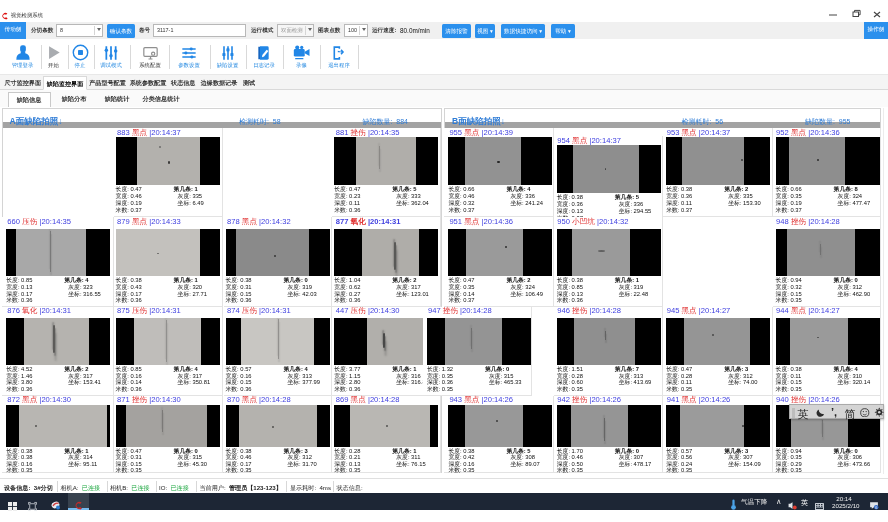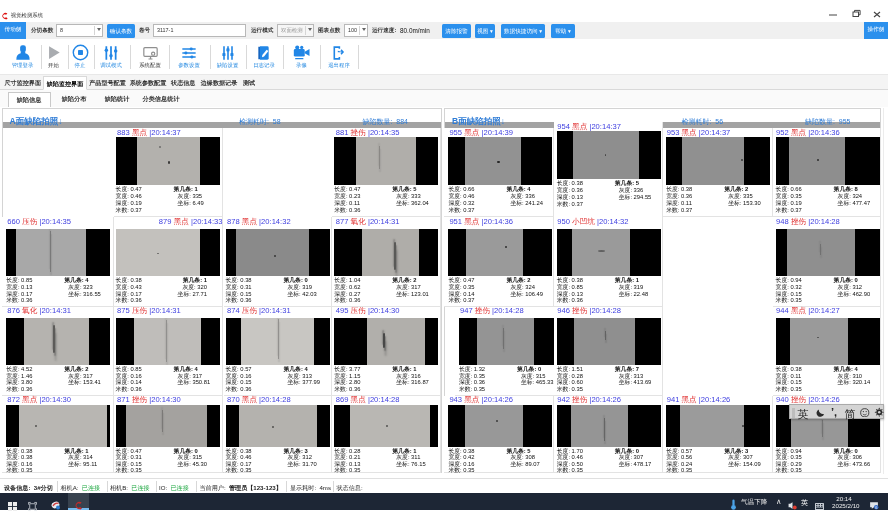--- a/index.html
+++ b/index.html
@@ -252,21 +252,21 @@
       <div class="chead" style="padding-left:5.0px;"><span class="cn">660</span> <span class="ct">压伤</span> <span class="cm">|20:14:35</span></div>
       <div class="cimg" style="left:4.0px;top:11.5px;height:47.5px;">
         <div style="position:absolute;left:9%;top:0;width:68%;height:100%;background:#a8a8a8;"></div>
         <div style="position:absolute;left:42%;top:5%;width:1px;height:85%;background:rgba(50,50,50,0.40);box-shadow:0.5px 3px 1.2px rgba(60,60,60,0.23), -0.5px -3px 1.2px rgba(60,60,60,0.20);"></div>
       </div>
       <div class="cinfo" style="left:4.0px;top:60.2px;line-height:6.60px;">
         <div class="ci-l">长度: 0.85<br>宽度: 0.13<br>深度: 0.17<br>米数: 0.36</div>
         <div class="ci-r"><b>第几条: 4</b><div style="padding-left:4px;">灰度: 323<br>坐标: 316.55</div></div>
       </div>
     </div>
-    <div class="cell" style="left:113.6px;top:217.3px;width:109.9px;height:89.3px;text-align:right;">
+    <div class="cell" style="left:113.6px;top:217.3px;width:109.9px;height:89.3px;">
       <div class="chead" style="padding-left:3.5px;"><span class="cn">879</span> <span class="ct">黑点</span> <span class="cm">|20:14:33</span></div>
       <div class="cimg" style="left:2.0px;top:11.5px;height:47.5px;">
         <div style="position:absolute;left:0%;top:0;width:81%;height:100%;background:#c3c1bd;"></div>
         <div style="position:absolute;left:40%;top:50%;width:1.6px;height:1.6px;background:rgba(20,20,20,0.5);border-radius:50%;"></div>
       </div>
       <div class="cinfo" style="left:2.0px;top:60.2px;line-height:6.60px;">
         <div class="ci-l">长度: 0.38<br>宽度: 0.43<br>深度: 0.17<br>米数: 0.36</div>
         <div class="ci-r"><b>第几条: 1</b><div style="padding-left:4px;">灰度: 320<br>坐标: 27.71</div></div>
       </div>
     </div>
@@ -275,21 +275,21 @@
       <div class="cimg" style="left:2.0px;top:11.5px;height:47.5px;">
         <div style="position:absolute;left:10%;top:0;width:70%;height:100%;background:#8a8a8a;"></div>
         <div style="position:absolute;left:47%;top:55%;width:2.0px;height:2.0px;background:rgba(20,20,20,0.7);border-radius:50%;"></div>
       </div>
       <div class="cinfo" style="left:2.0px;top:60.2px;line-height:6.60px;">
         <div class="ci-l">长度: 0.38<br>宽度: 0.31<br>深度: 0.15<br>米数: 0.36</div>
         <div class="ci-r"><b>第几条: 0</b><div style="padding-left:4px;">灰度: 319<br>坐标: 42.03</div></div>
       </div>
     </div>
     <div class="cell" style="left:332.3px;top:217.3px;width:109.0px;height:89.3px;">
-      <div class="chead" style="padding-left:3.5px;"><span class="cn">877</span> <span class="ct">氧化</span> <span class="cm">|20:14:31</span></div>
+      <div class="chead" style="padding-left:3.5px;font-weight:bold;"><span class="cn">877</span> <span class="ct">氧化</span> <span class="cm">|20:14:31</span></div>
       <div class="cimg" style="left:2.0px;top:11.5px;height:47.5px;">
         <div style="position:absolute;left:27%;top:0;width:54%;height:100%;background:#afada9;"></div>
         <div style="position:absolute;left:57%;top:28%;width:2.3px;height:58%;background:rgba(40,40,40,0.63);border-radius:1px;box-shadow:1px 3px 1.5px rgba(55,55,55,0.35), -0.8px -3px 1.5px rgba(55,55,55,0.32), 1.6px 8px 2px rgba(60,60,60,0.21);"></div>
       </div>
       <div class="cinfo" style="left:2.0px;top:60.2px;line-height:6.60px;">
         <div class="ci-l">长度: 1.04<br>宽度: 0.62<br>深度: 0.27<br>米数: 0.36</div>
         <div class="ci-r"><b>第几条: 2</b><div style="padding-left:4px;">灰度: 317<br>坐标: 123.01</div></div>
       </div>
     </div>
     <div class="cell" style="left:2.3px;top:306.6px;width:111.3px;height:89.3px;">
@@ -319,21 +319,21 @@
       <div class="cimg" style="left:2.0px;top:11.0px;height:47.5px;">
         <div style="position:absolute;left:15%;top:0;width:70%;height:100%;background:#c8c6c2;"></div>
         <div style="position:absolute;left:50%;top:2%;width:1px;height:86%;background:rgba(50,50,50,0.36);box-shadow:0.5px 3px 1.2px rgba(60,60,60,0.20), -0.5px -3px 1.2px rgba(60,60,60,0.18);"></div>
       </div>
       <div class="cinfo" style="left:2.0px;top:59.7px;line-height:6.60px;">
         <div class="ci-l">长度: 0.57<br>宽度: 0.16<br>深度: 0.15<br>米数: 0.36</div>
         <div class="ci-r"><b>第几条: 4</b><div style="padding-left:4px;">灰度: 313<br>坐标: 377.99</div></div>
       </div>
     </div>
     <div class="cell" style="left:332.3px;top:306.6px;width:109.0px;height:89.3px;">
-      <div class="chead" style="padding-left:3.5px;"><span class="cn">495</span> <span class="ct">压伤</span> <span class="cm">|20:14:30</span></div>
+      <div class="chead" style="padding-left:3.5px;"><span class="cn">447</span> <span class="ct">压伤</span> <span class="cm">|20:14:30</span></div>
       <div class="cimg" style="left:2.0px;top:11.0px;height:47.5px;">
         <div style="position:absolute;left:31%;top:0;width:56%;height:100%;background:#b1afab;"></div>
         <div style="position:absolute;left:47%;top:32%;width:2.3px;height:33%;background:rgba(40,40,40,0.77);border-radius:1px;box-shadow:1px 3px 1.5px rgba(55,55,55,0.42), -0.8px -3px 1.5px rgba(55,55,55,0.38), 1.6px 8px 2px rgba(60,60,60,0.26);"></div>
       </div>
       <div class="cinfo" style="left:2.0px;top:59.7px;line-height:6.60px;">
         <div class="ci-l">长度: 3.77<br>宽度: 1.15<br>深度: 2.80<br>米数: 0.36</div>
         <div class="ci-r"><b>第几条: 1</b><div style="padding-left:4px;">灰度: 316<br>坐标: 316.87</div></div>
       </div>
     </div>
     <div class="cell" style="left:2.3px;top:395.9px;width:111.3px;height:77.4px;">
@@ -392,21 +392,21 @@
       <div class="chead" style="padding-left:5.0px;"><span class="cn">955</span> <span class="ct">黑点</span> <span class="cm">|20:14:39</span></div>
       <div class="cimg" style="left:4.0px;top:9.0px;height:47.8px;">
         <div style="position:absolute;left:16%;top:0;width:54%;height:100%;background:#929292;"></div>
         <div style="position:absolute;left:47%;top:50%;width:2.4px;height:2.4px;background:rgba(20,20,20,0.85);border-radius:50%;"></div>
       </div>
       <div class="cinfo" style="left:4.0px;top:58.0px;line-height:7.10px;">
         <div class="ci-l">长度: 0.66<br>宽度: 0.46<br>深度: 0.32<br>米数: 0.37</div>
         <div class="ci-r"><b>第几条: 4</b><div style="padding-left:4px;">灰度: 336<br>坐标: 241.24</div></div>
       </div>
     </div>
-    <div class="cell" style="left:553.8px;top:122px;width:109.4px;height:103px;">
+    <div class="cell" style="left:553.8px;top:136px;width:109.4px;height:103px;">
       <div class="chead" style="padding-left:3.5px;"><span class="cn">954</span> <span class="ct">黑点</span> <span class="cm">|20:14:37</span></div>
       <div class="cimg" style="left:3.0px;top:9.0px;height:47.8px;">
         <div style="position:absolute;left:16%;top:0;width:63%;height:100%;background:#8e8e8e;"></div>
         <div style="position:absolute;left:46%;top:48%;width:1.8px;height:1.8px;background:rgba(20,20,20,0.6);border-radius:50%;"></div>
       </div>
       <div class="cinfo" style="left:3.0px;top:58.0px;line-height:7.10px;">
         <div class="ci-l">长度: 0.38<br>宽度: 0.36<br>深度: 0.13<br>米数: 0.37</div>
         <div class="ci-r"><b>第几条: 5</b><div style="padding-left:4px;">灰度: 336<br>坐标: 294.55</div></div>
       </div>
     </div>
@@ -458,40 +458,51 @@
       <div class="chead" style="padding-left:3.5px;"><span class="cn">948</span> <span class="ct">挫伤</span> <span class="cm">|20:14:28</span></div>
       <div class="cimg" style="left:3.0px;top:11.5px;height:47.5px;">
         <div style="position:absolute;left:11%;top:0;width:65%;height:100%;background:#8f8f8f;"></div>
         <div style="position:absolute;left:43%;top:31%;width:1px;height:24%;background:rgba(50,50,50,0.32);box-shadow:0.5px 3px 1.2px rgba(60,60,60,0.18), -0.5px -3px 1.2px rgba(60,60,60,0.16);"></div>
       </div>
       <div class="cinfo" style="left:3.0px;top:60.2px;line-height:6.60px;">
         <div class="ci-l">长度: 0.94<br>宽度: 0.32<br>深度: 0.15<br>米数: 0.35</div>
         <div class="ci-r"><b>第几条: 0</b><div style="padding-left:4px;">灰度: 312<br>坐标: 462.90</div></div>
       </div>
     </div>
-    <div class="cell" style="left:455px;top:306.6px;width:109.4px;height:89.3px;">
+    <div class="cell" style="left:423px;top:306.6px;width:109.4px;height:89.3px;">
       <div class="chead" style="padding-left:5.0px;"><span class="cn">947</span> <span class="ct">挫伤</span> <span class="cm">|20:14:28</span></div>
       <div class="cimg" style="left:4.0px;top:11.0px;height:47.5px;">
         <div style="position:absolute;left:17%;top:0;width:55%;height:100%;background:#949494;"></div>
         <div style="position:absolute;left:42%;top:22%;width:1px;height:45%;background:rgba(50,50,50,0.36);box-shadow:0.5px 3px 1.2px rgba(60,60,60,0.20), -0.5px -3px 1.2px rgba(60,60,60,0.18);"></div>
       </div>
       <div class="cinfo" style="left:4.0px;top:59.7px;line-height:6.60px;">
         <div class="ci-l">长度: 1.32<br>宽度: 0.35<br>深度: 0.36<br>米数: 0.35</div>
         <div class="ci-r"><b>第几条: 0</b><div style="padding-left:4px;">灰度: 315<br>坐标: 465.33</div></div>
       </div>
     </div>
     <div class="cell" style="left:553.8px;top:306.6px;width:109.4px;height:89.3px;">
       <div class="chead" style="padding-left:3.5px;"><span class="cn">946</span> <span class="ct">挫伤</span> <span class="cm">|20:14:28</span></div>
       <div class="cimg" style="left:3.0px;top:11.0px;height:47.5px;">
         <div style="position:absolute;left:17%;top:0;width:58%;height:100%;background:#8f8f8f;"></div>
         <div style="position:absolute;left:46%;top:28%;width:1px;height:19%;background:rgba(50,50,50,0.48);box-shadow:0.5px 3px 1.2px rgba(60,60,60,0.27), -0.5px -3px 1.2px rgba(60,60,60,0.24);"></div>
       </div>
       <div class="cinfo" style="left:3.0px;top:59.7px;line-height:6.60px;">
         <div class="ci-l">长度: 1.51<br>宽度: 0.28<br>深度: 0.60<br>米数: 0.35</div>
         <div class="ci-r"><b>第几条: 7</b><div style="padding-left:4px;">灰度: 313<br>坐标: 413.69</div></div>
+      </div>
+    </div>
+    <div class="cell" style="left:663.2px;top:306.6px;width:109.4px;height:89.3px;">
+      <div class="chead" style="padding-left:3.5px;"><span class="cn">945</span> <span class="ct">黑点</span> <span class="cm">|20:14:27</span></div>
+      <div class="cimg" style="left:3.0px;top:11.0px;height:47.5px;">
+        <div style="position:absolute;left:17%;top:0;width:64%;height:100%;background:#959595;"></div>
+        <div style="position:absolute;left:44%;top:34%;width:2.0px;height:2.0px;background:rgba(20,20,20,0.6);border-radius:50%;"></div>
+      </div>
+      <div class="cinfo" style="left:3.0px;top:59.7px;line-height:6.60px;">
+        <div class="ci-l">长度: 0.47<br>宽度: 0.28<br>深度: 0.11<br>米数: 0.35</div>
+        <div class="ci-r"><b>第几条: 3</b><div style="padding-left:4px;">灰度: 312<br>坐标: 74.00</div></div>
       </div>
     </div>
     <div class="cell" style="left:772.6px;top:306.6px;width:108.4px;height:89.3px;">
       <div class="chead" style="padding-left:3.5px;"><span class="cn">944</span> <span class="ct">黑点</span> <span class="cm">|20:14:27</span></div>
       <div class="cimg" style="left:3.0px;top:11.0px;height:47.5px;">
         <div style="position:absolute;left:14%;top:0;width:56%;height:100%;background:#9a9a9a;"></div>
         <div style="position:absolute;left:40%;top:40%;width:1.8px;height:1.8px;background:rgba(20,20,20,0.55);border-radius:50%;"></div>
       </div>
       <div class="cinfo" style="left:3.0px;top:59.7px;line-height:6.60px;">
         <div class="ci-l">长度: 0.38<br>宽度: 0.11<br>深度: 0.15<br>米数: 0.35</div>

